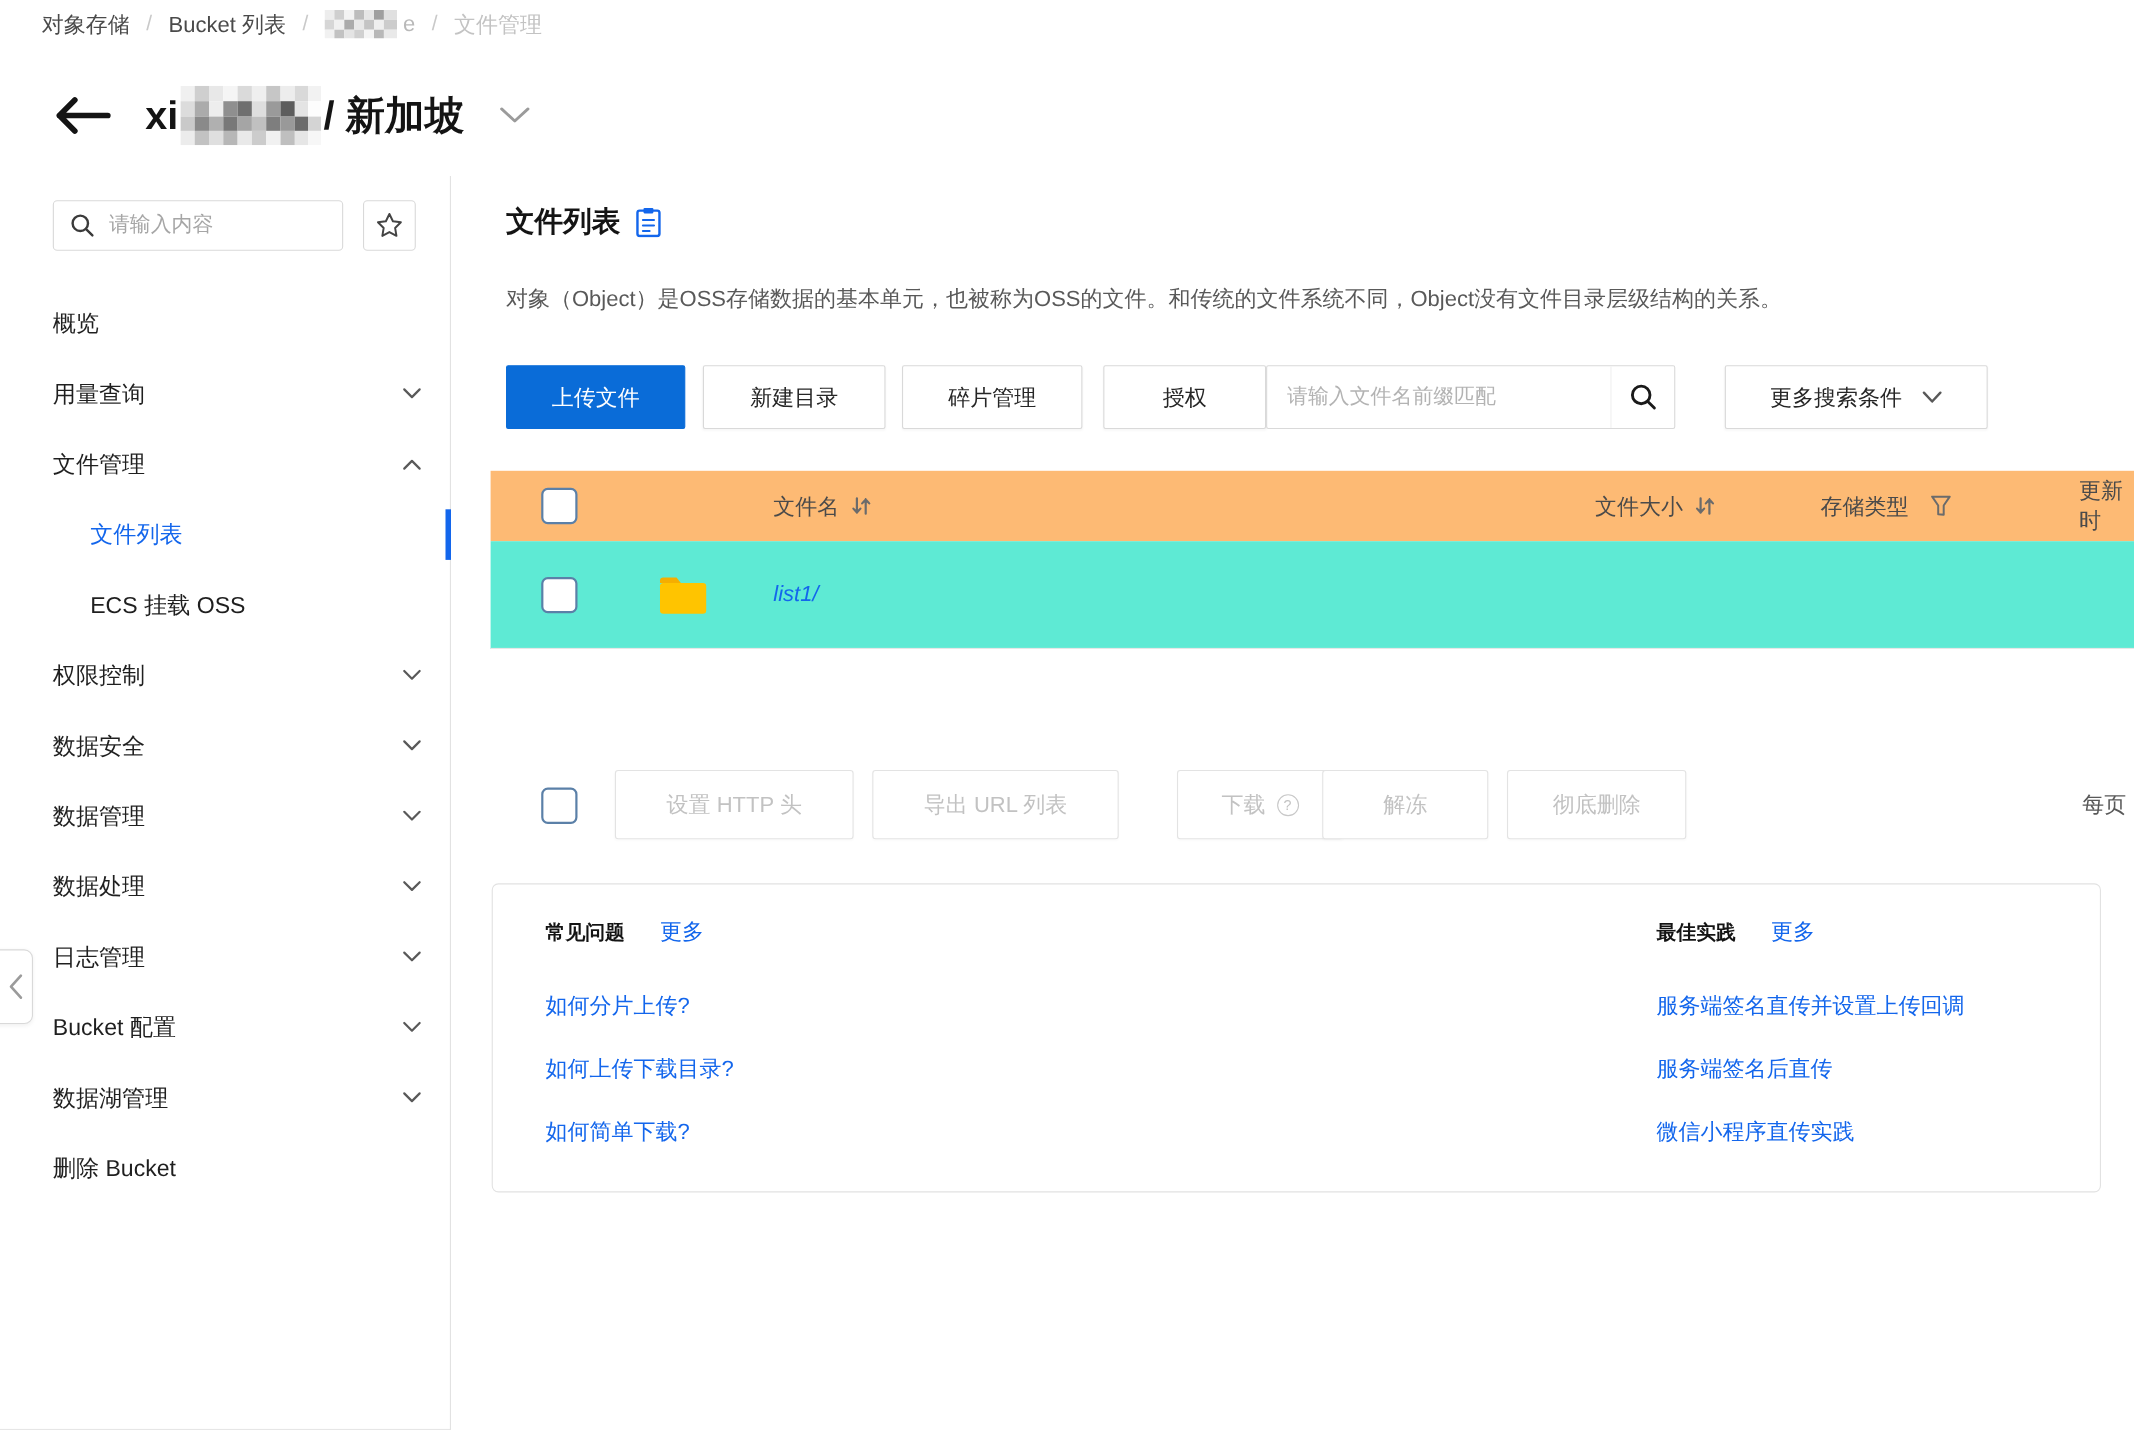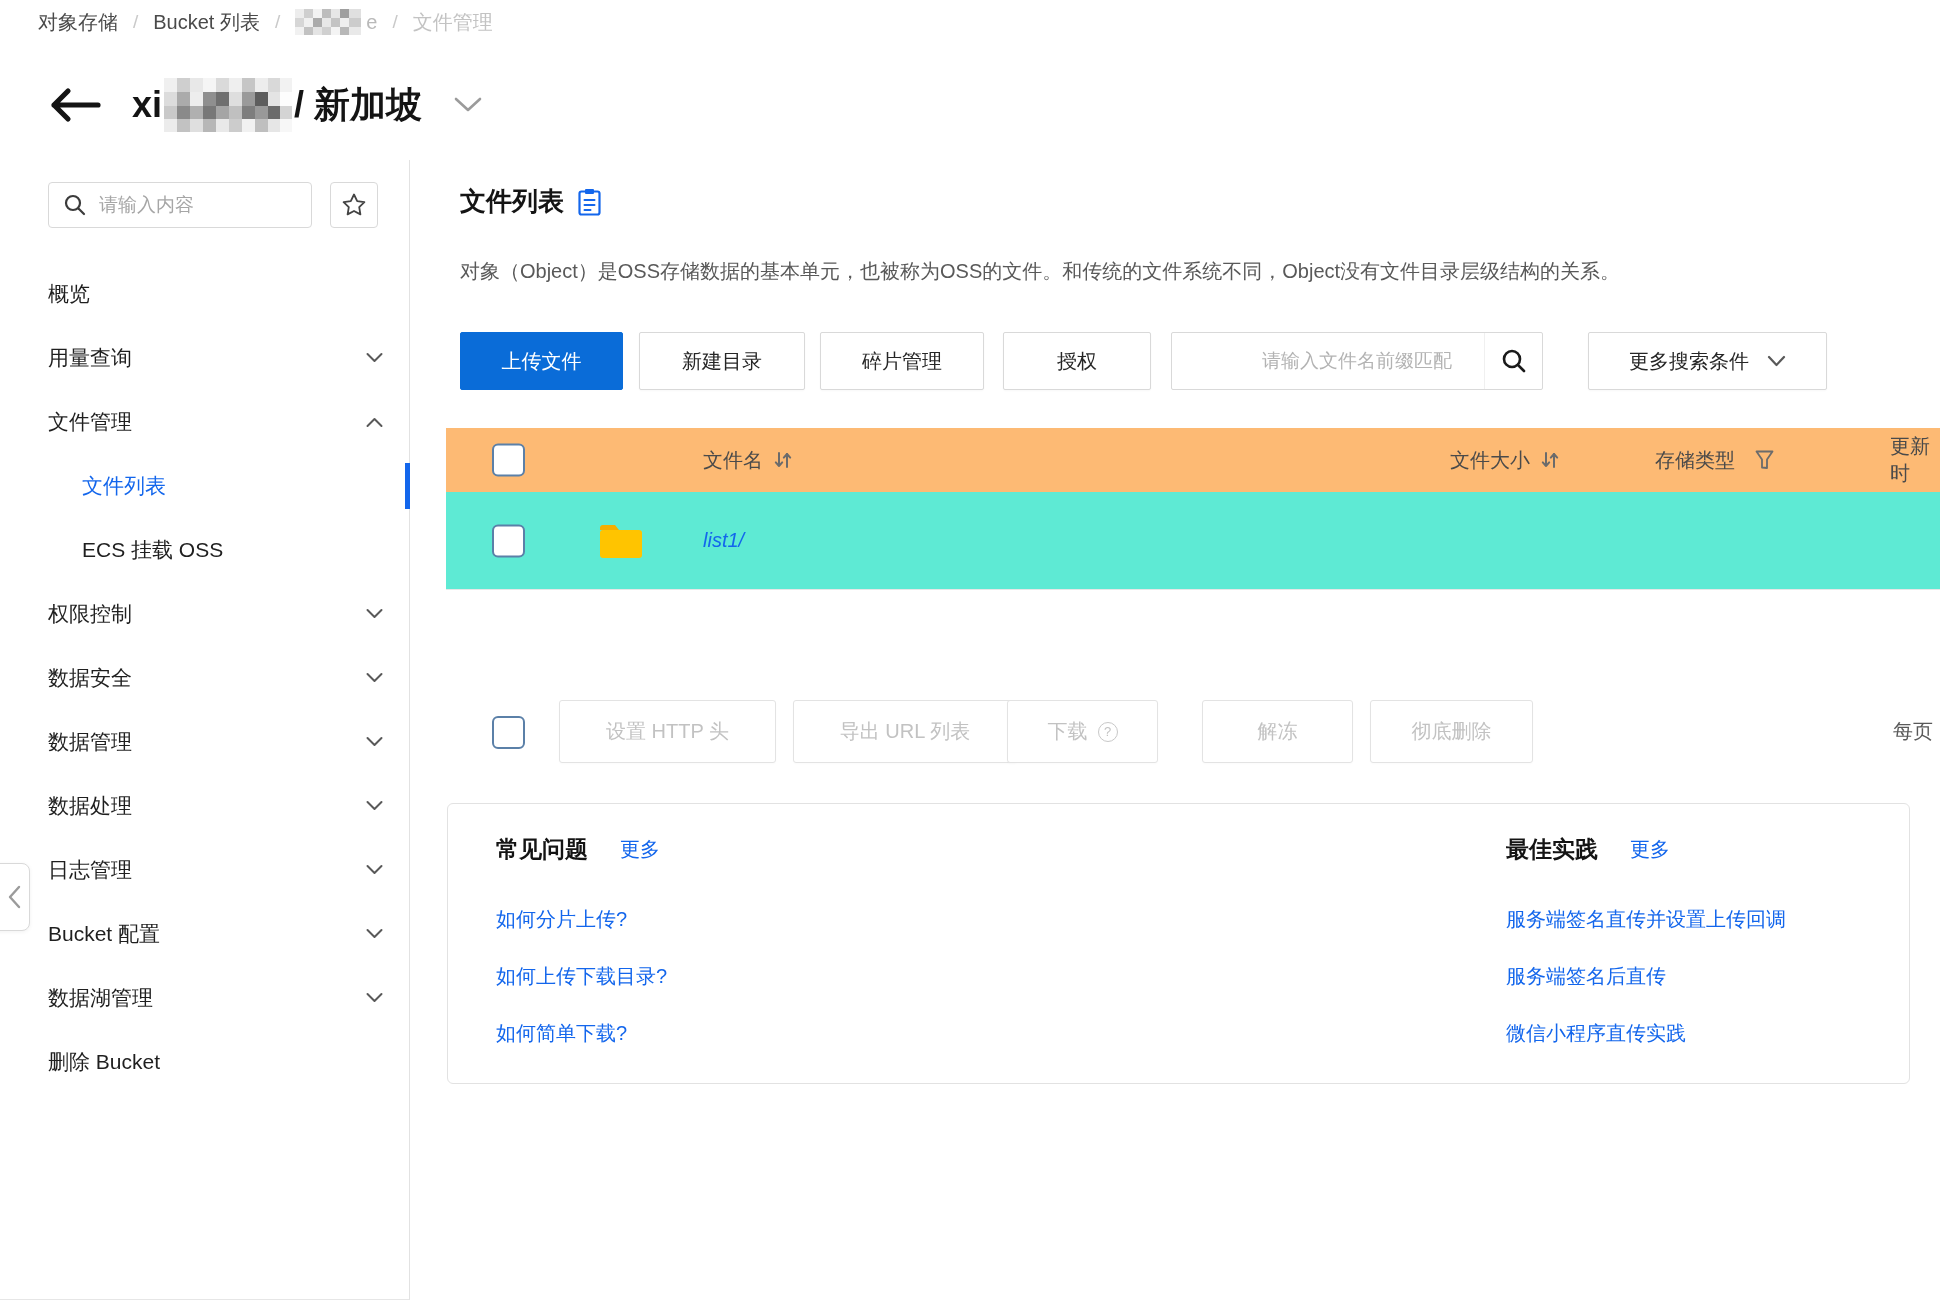--- a/index.html
+++ b/index.html
@@ -41,21 +41,21 @@
   .sec-title { position:absolute; left:50px; top:24px; display:flex; align-items:center; gap:14px; }
   .sec-title h2 { font-size:26px; font-weight:700; color:#141414; }
   .desc { position:absolute; left:50px; top:98px; font-size:20px; color:#595959; white-space:nowrap; }
 
   .toolbar { position:absolute; left:50px; top:172px; height:58px; display:flex; }
   .btn { height:58px; display:flex; align-items:center; justify-content:center; font-size:20px; border-radius:2px; cursor:pointer; background:#fff; border:1px solid #d9d9d9; color:#262626; box-shadow:0 1px 2px rgba(0,0,0,.03); }
   .btn-primary { width:163px; background:#0A6CD8; border:1px solid #0A6CD8; color:#fff; box-shadow:none; }
   .btn-newdir { width:166px; margin-left:16px; }
   .btn-frag { width:164px; margin-left:15px; }
   .btn-auth { width:148px; margin-left:19px; }
-  .tb-search { position:relative; width:372px; height:58px; margin-left:20px; border:1px solid #d9d9d9; border-radius:2px; background:#fff; display:flex; align-items:center;justify-content:flex-end; }
+  .tb-search { position:relative; width:372px; height:58px; margin-left:0; border:1px solid #d9d9d9; border-radius:2px; background:#fff; display:flex; align-items:center; }
   .tb-search input { border:none; outline:none; margin-left:18px; width:280px; font-size:19px; color:#333; font-family:inherit; }
   .tb-search input::placeholder { color:#b3b3b3; }
   .tb-search .mag { position:absolute; right:0; top:0; width:58px; height:56px; display:flex; align-items:center; justify-content:center; border-left:1px solid #f0f0f0; cursor:pointer; }
   .btn-more { width:239px; margin-left:45px; gap:18px; }
 
   
   .table { position:absolute; left:36px; top:268px; right:0; }
   .thead { position:relative; height:64px; background:#fdba74; }
   .hcell { position:absolute; top:0; height:64px; display:flex; align-items:center; gap:10px; font-size:20px; color:#4a4a4a; }
   .checkbox { width:33px; height:33px; border:2px solid #5B80A8; border-radius:6px; background:#fff; cursor:pointer; }
@@ -69,31 +69,31 @@
 
   .folder-ico { width:46px; height:38px; }
   .thumb { width:48px; display:flex; flex-direction:column; cursor:pointer; }
   .thumb .t-top { height:40px; background:#28BCD2; display:flex; align-items:center; justify-content:center; }
   .thumb .t-bot { height:13px; background:#e9e9e9; }
 
   
   .action-bar { position:absolute; left:0; right:0; top:540px; height:64px; }
   .abtn { position:absolute; top:0; height:63px; display:flex; align-items:center; justify-content:center; gap:10px; font-size:20px; color:#c2c2c2; background:#fff; border:1px solid #e3e3e3; border-radius:3px; box-shadow:0 1px 2px rgba(0,0,0,.02); cursor:default; }
   .ab-chk { position:absolute; left:82px; top:16px; }
-  .ab1 { left:149px; width:217px; } .ab2 { left:383px; width:224px; } .ab3 { left:597px; width:151px;align-items:center; }
+  .ab1 { left:149px; width:217px; } .ab2 { left:383px; width:224px; } .ab3 { left:660px; width:151px;align-items:center; }
   .ab4 { left:792px; width:151px; } .ab5 { left:960px; width:163px; }
   .qmark { width:20px; height:20px; border:1px solid #c8c8c8; border-radius:50%; font-size:13px; color:#c2c2c2; display:flex; align-items:center; justify-content:center; }
   .per-page { position:absolute; left:1483px; top:0; height:63px; display:flex; align-items:center; font-size:20px; color:#595959; white-space:nowrap; }
 
   
   .faq-panel { position:absolute; left:37px; top:643px; width:1463px; height:281px; border:1px solid #e2e2e2; border-radius:6px; background:#fff; }
   .faq-col { position:absolute; top:30px; }
   .col1 { left:48px; } .col2 { left:1058px; }
   .faq-head { display:flex; align-items:center; gap:32px; }
-  .faq-head h3 { font-size:23px; font-weight:700; color:#141414; }
+  .faq-head h3 { font-size:18px; font-weight:700; color:#141414; }
   .more-link { font-size:20px;text-align:center; }
   .faq-links { list-style:none; margin-top:40px; }
   .faq-links li { margin-bottom:29px; font-size:20px; line-height:28px; }
 
   svg { display:block; }
 </style>
 </head>
 <body>
 
 <div id="app">

